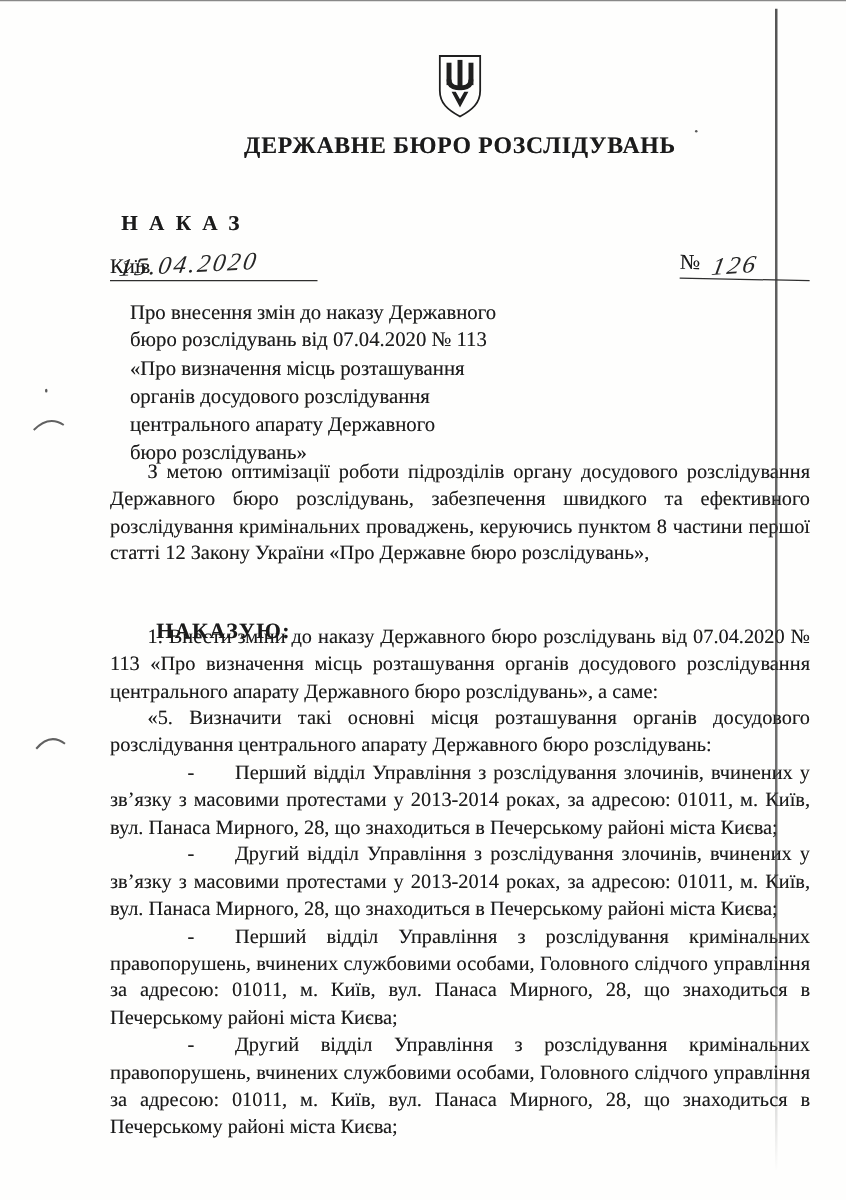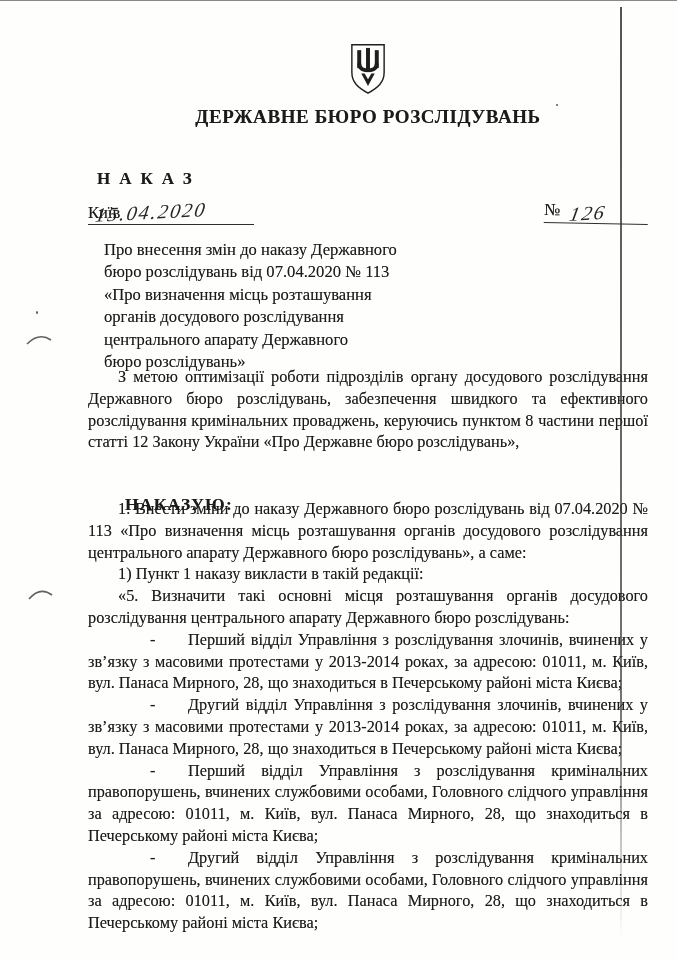--- a/index.html
+++ b/index.html
@@ -99,21 +99,20 @@
 органів досудового розслідування
 центрального апарату Державного
 бюро розслідувань»</div>
 
     <div class="preamble">З метою оптимізації роботи підрозділів органу досудового розслідування Державного бюро розслідувань, забезпечення швидкого та ефективного розслідування кримінальних проваджень, керуючись пунктом 8 частини першої статті 12 Закону України «Про Державне бюро розслідувань»,</div>
 
     <div class="order-word">НАКАЗУЮ:</div>
 
     <div class="body">
       <p>1. Внести зміни до наказу Державного бюро розслідувань від 07.04.2020 № 113 «Про визначення місць розташування органів досудового розслідування центрального апарату Державного бюро розслідувань», а саме:</p>
-      <p>1) Пункт 1 наказу викласти в такій редакції:</p>
       <p>«5. Визначити такі основні місця розташування органів досудового розслідування центрального апарату Державного бюро розслідувань:</p>
       <p class="item">-  Перший відділ Управління з розслідування злочинів, вчинених у зв’язку з масовими протестами у 2013-2014 роках, за адресою: 01011, м. Київ, вул. Панаса Мирного, 28, що знаходиться в Печерському районі міста Києва;</p>
       <p class="item">-  Другий відділ Управління з розслідування злочинів, вчинених у зв’язку з масовими протестами у 2013-2014 роках, за адресою: 01011, м. Київ, вул. Панаса Мирного, 28, що знаходиться в Печерському районі міста Києва;</p>
       <p class="item">-  Перший відділ Управління з розслідування кримінальних правопорушень, вчинених службовими особами, Головного слідчого управління за адресою: 01011, м. Київ, вул. Панаса Мирного, 28, що знаходиться в Печерському районі міста Києва;</p>
       <p class="item">-  Другий відділ Управління з розслідування кримінальних правопорушень, вчинених службовими особами, Головного слідчого управління за адресою: 01011, м. Київ, вул. Панаса Мирного, 28, що знаходиться в Печерському районі міста Києва;</p>
     </div>
 
   </div>
 
   <div class="scan-vline"></div>

